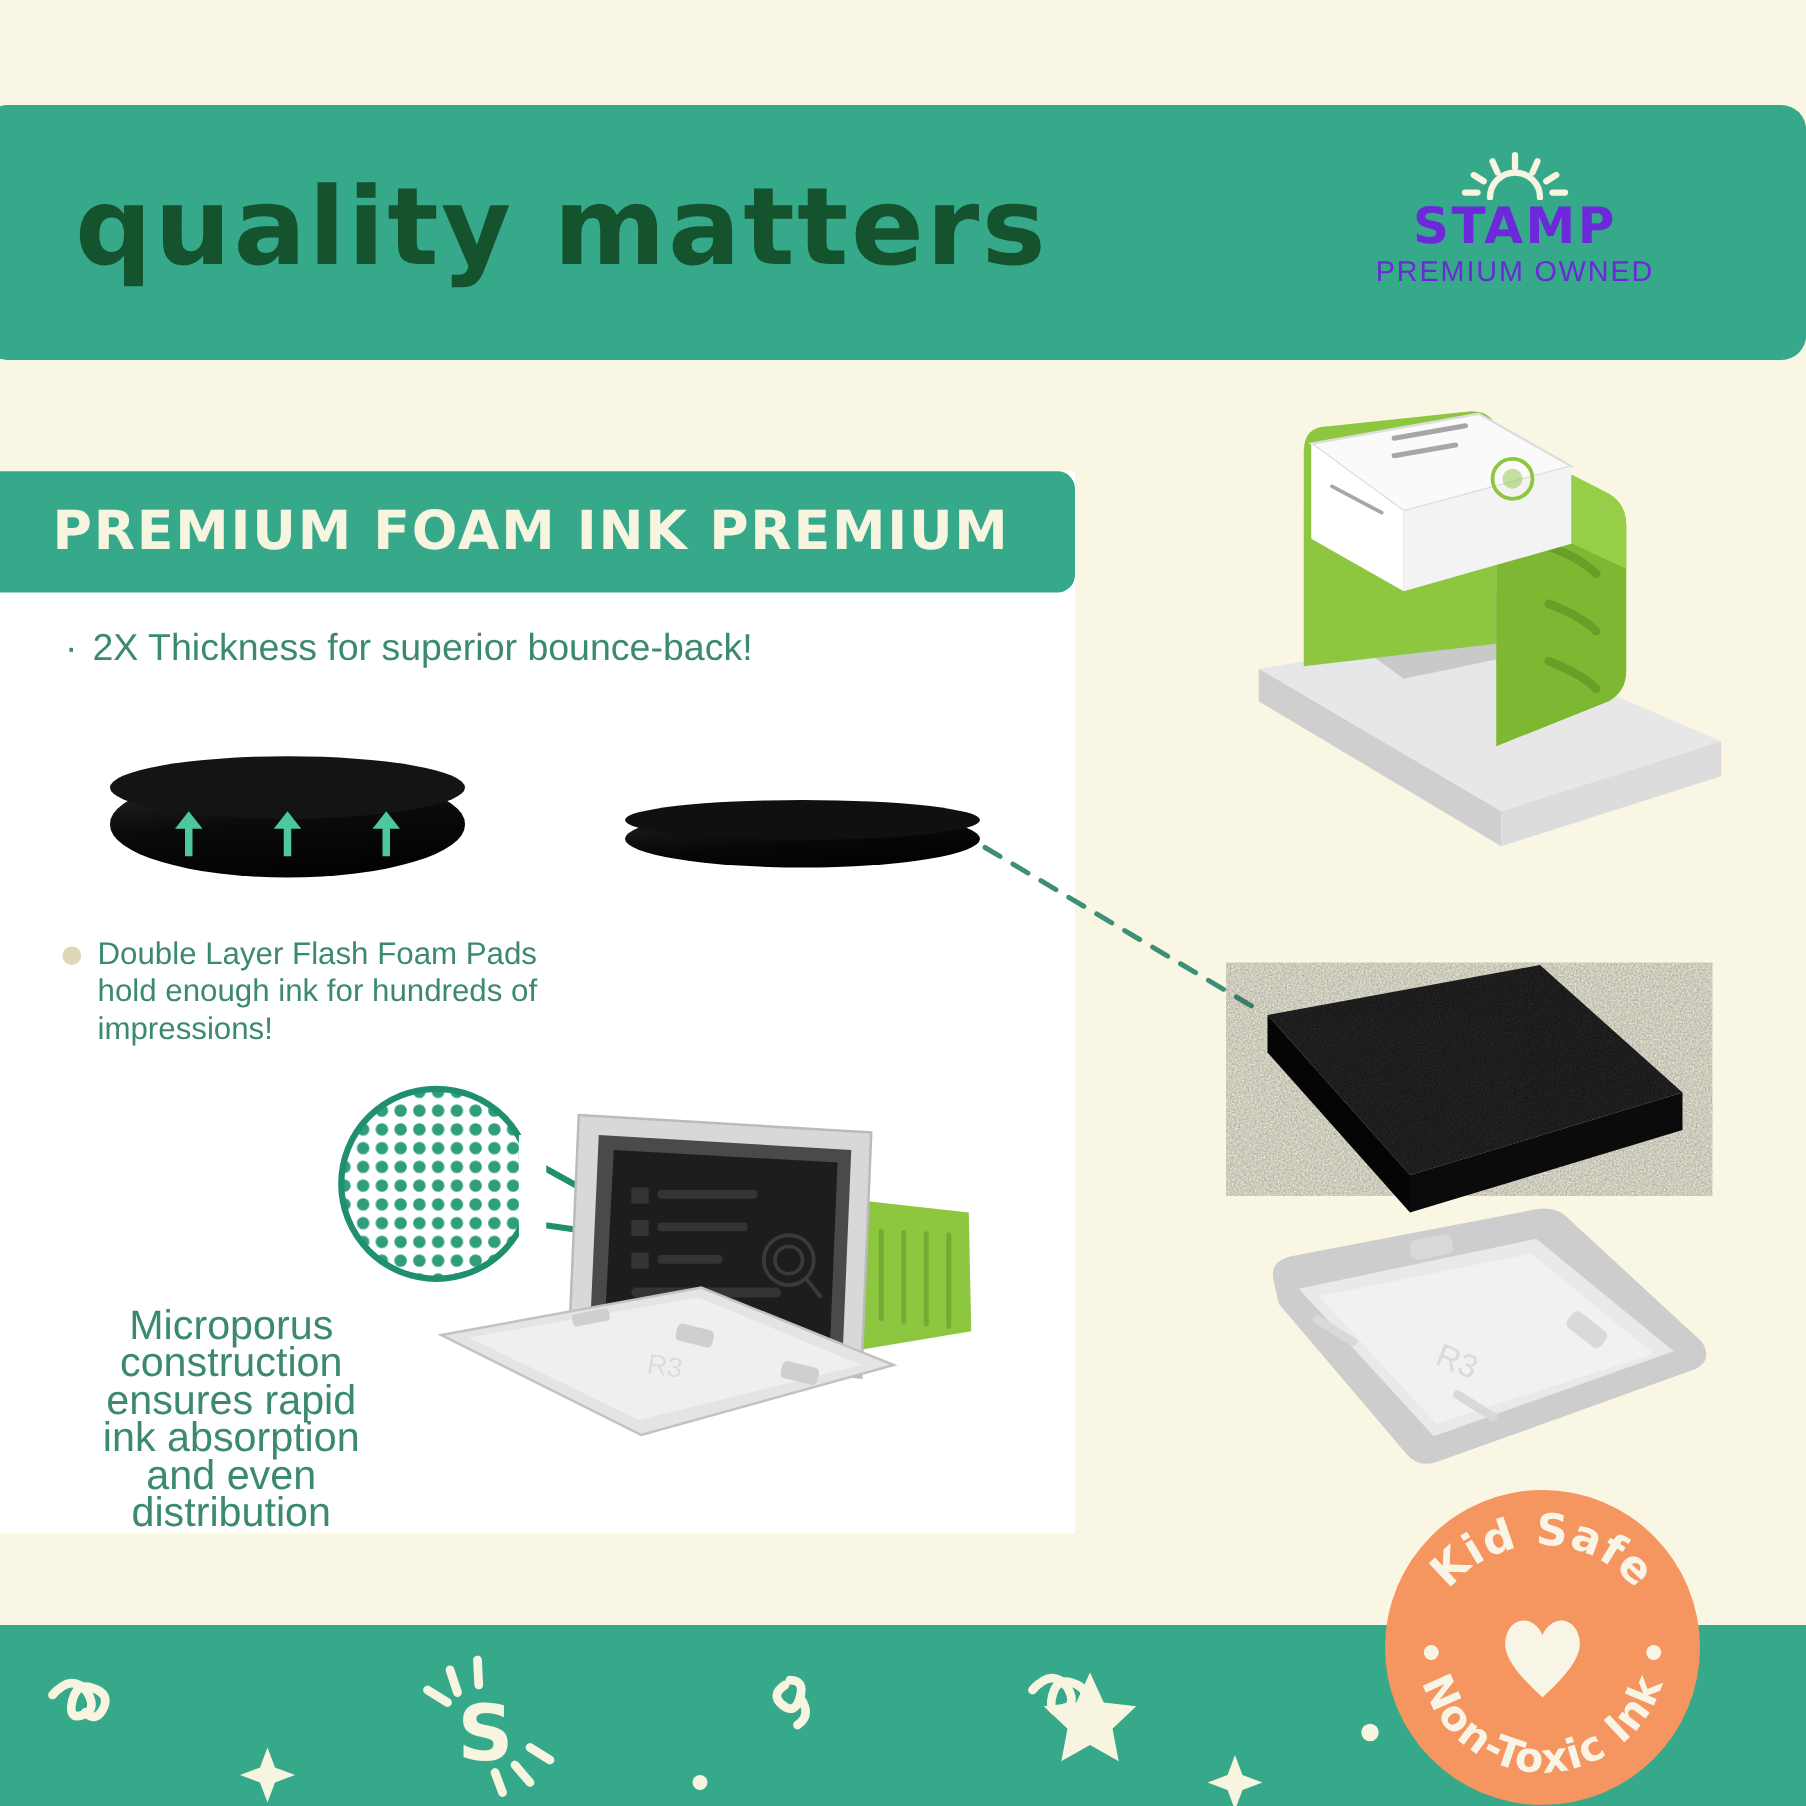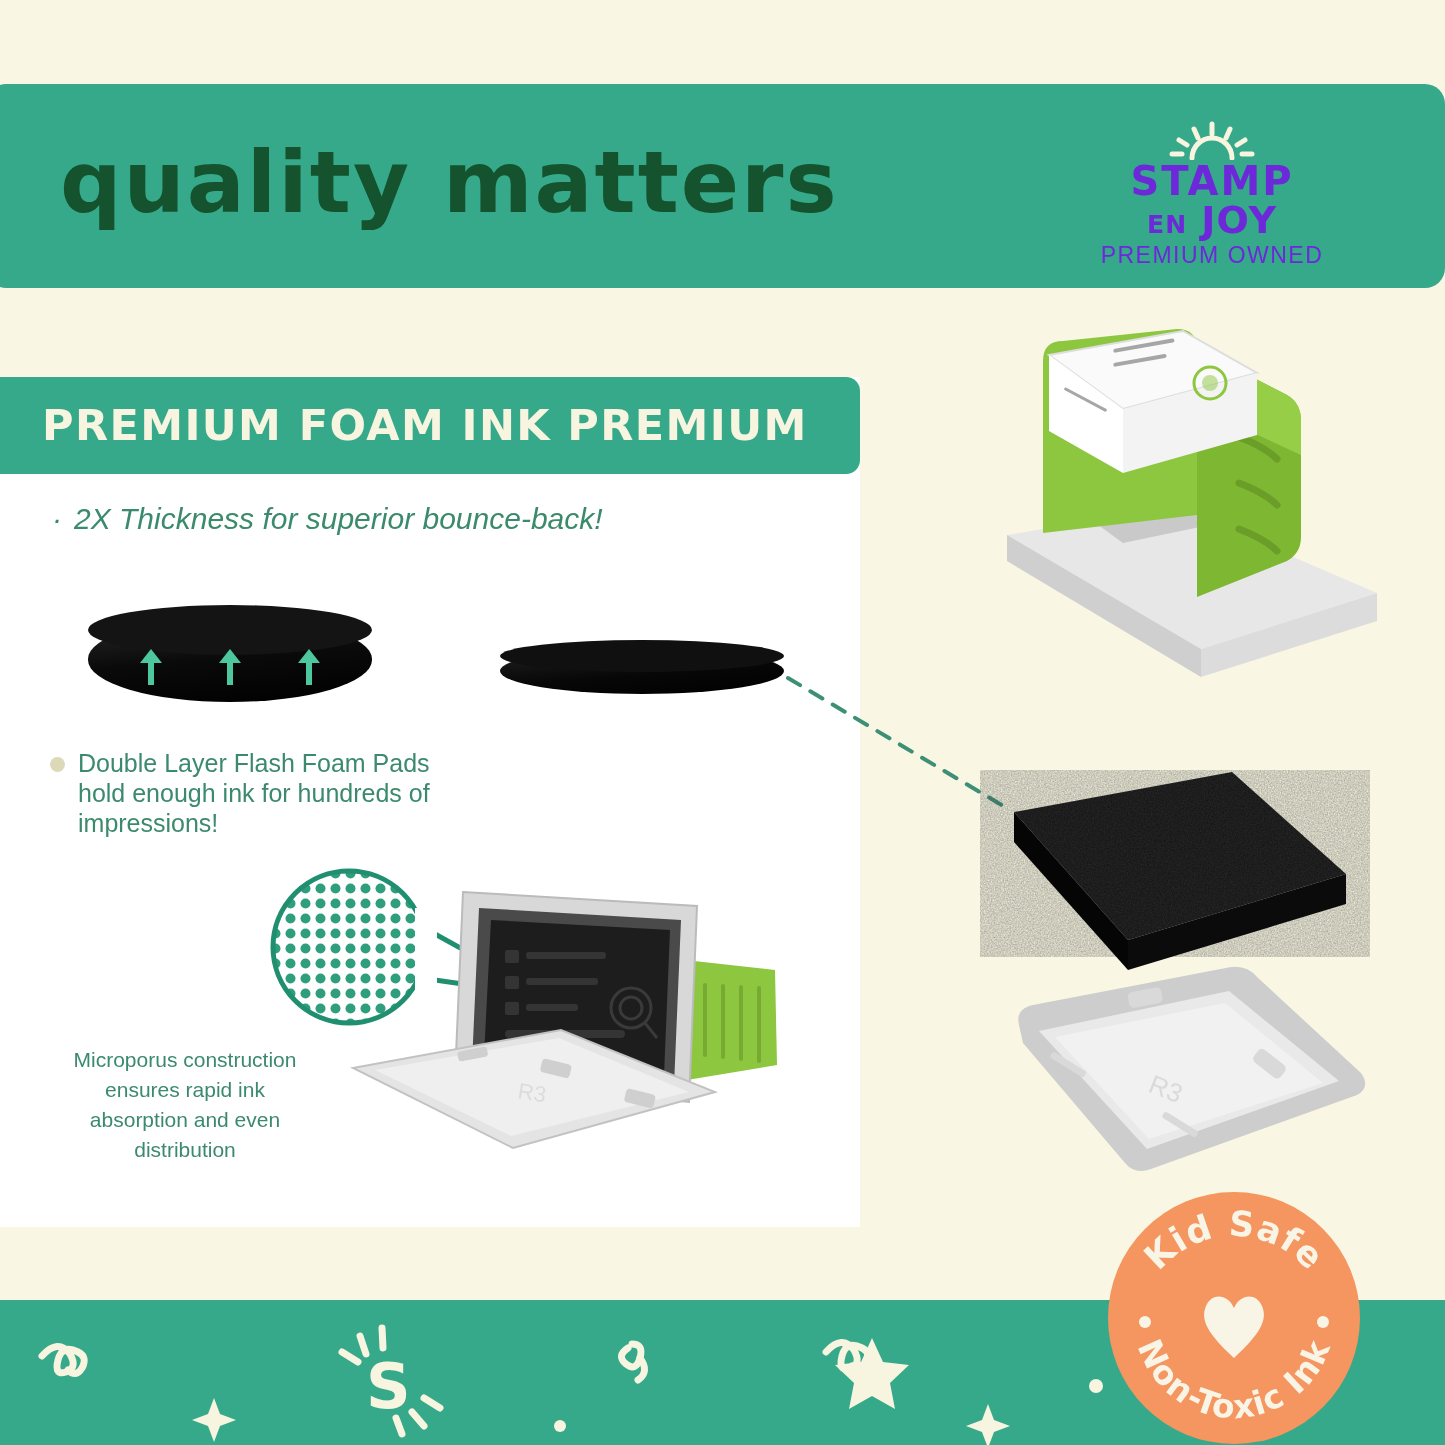--- a/index.html
+++ b/index.html
@@ -67,21 +67,20 @@
     color:#f7f4e0;
     font-family:"DejaVu Sans", sans-serif;
     white-space:nowrap;
   }
 
   .bullets{ position:absolute; left:52px; top:495px; }
   .bullets li{
     list-style:none; color:#3c8a6e;
     font-size:30px; line-height:48px;
     white-space:nowrap;
-    font-style:italic;
   }
   .bullets li::before{ content:"\00B7"; padding-right:12px; }
 
   
   .puck-thick{
     position:absolute; left:88px; top:617px;
     width:284px; height:85px;
     background:linear-gradient(175deg,#2a2a2a 0%,#0a0a0a 48%,#000 100%);
     border-radius:142px / 42px;
   }
@@ -122,21 +121,21 @@
   }
   .foam-caption .dot{
     position:absolute; left:-28px; top:9px;
     width:15px; height:15px; border-radius:50%;
     background:#ddd9b8;
   }
 
   .micro-caption{
     position:absolute; left:60px; top:1045px;
     width:250px; text-align:center;
-    color:#3c8a6e; font-size:21px; line-height:30px;
+    color:#3c8a6e; font-size:33px; line-height:30px;
   }
 
   
   .magnifier{
     position:absolute; left:268px; top:866px;
     width:162px; height:162px;
   }
 
   
   .bottom-band{
@@ -172,21 +171,20 @@
       <line x1="60" y1="4" x2="60" y2="14"></line>
       <line x1="42" y1="9" x2="46" y2="18"></line>
       <line x1="78" y1="9" x2="74" y2="18"></line>
       <line x1="27" y1="20" x2="35" y2="25"></line>
       <line x1="93" y1="20" x2="85" y2="25"></line>
       <line x1="20" y1="34" x2="30" y2="34"></line>
       <line x1="100" y1="34" x2="90" y2="34"></line>
     </g>
   </svg>
   <div class="l1">STAMP</div>
-  <div class="l2"><span class="en">EN</span> <span>JOY</span></div>
   <div class="l3">PREMIUM OWNED</div>
 </div>
 
 <div class="card"></div>
 <div class="card-head">
   <span>PREMIUM FOAM INK PREMIUM</span>
 </div>
 
 <ul class="bullets">
   <li>2X Thickness for superior bounce-back!</li>

